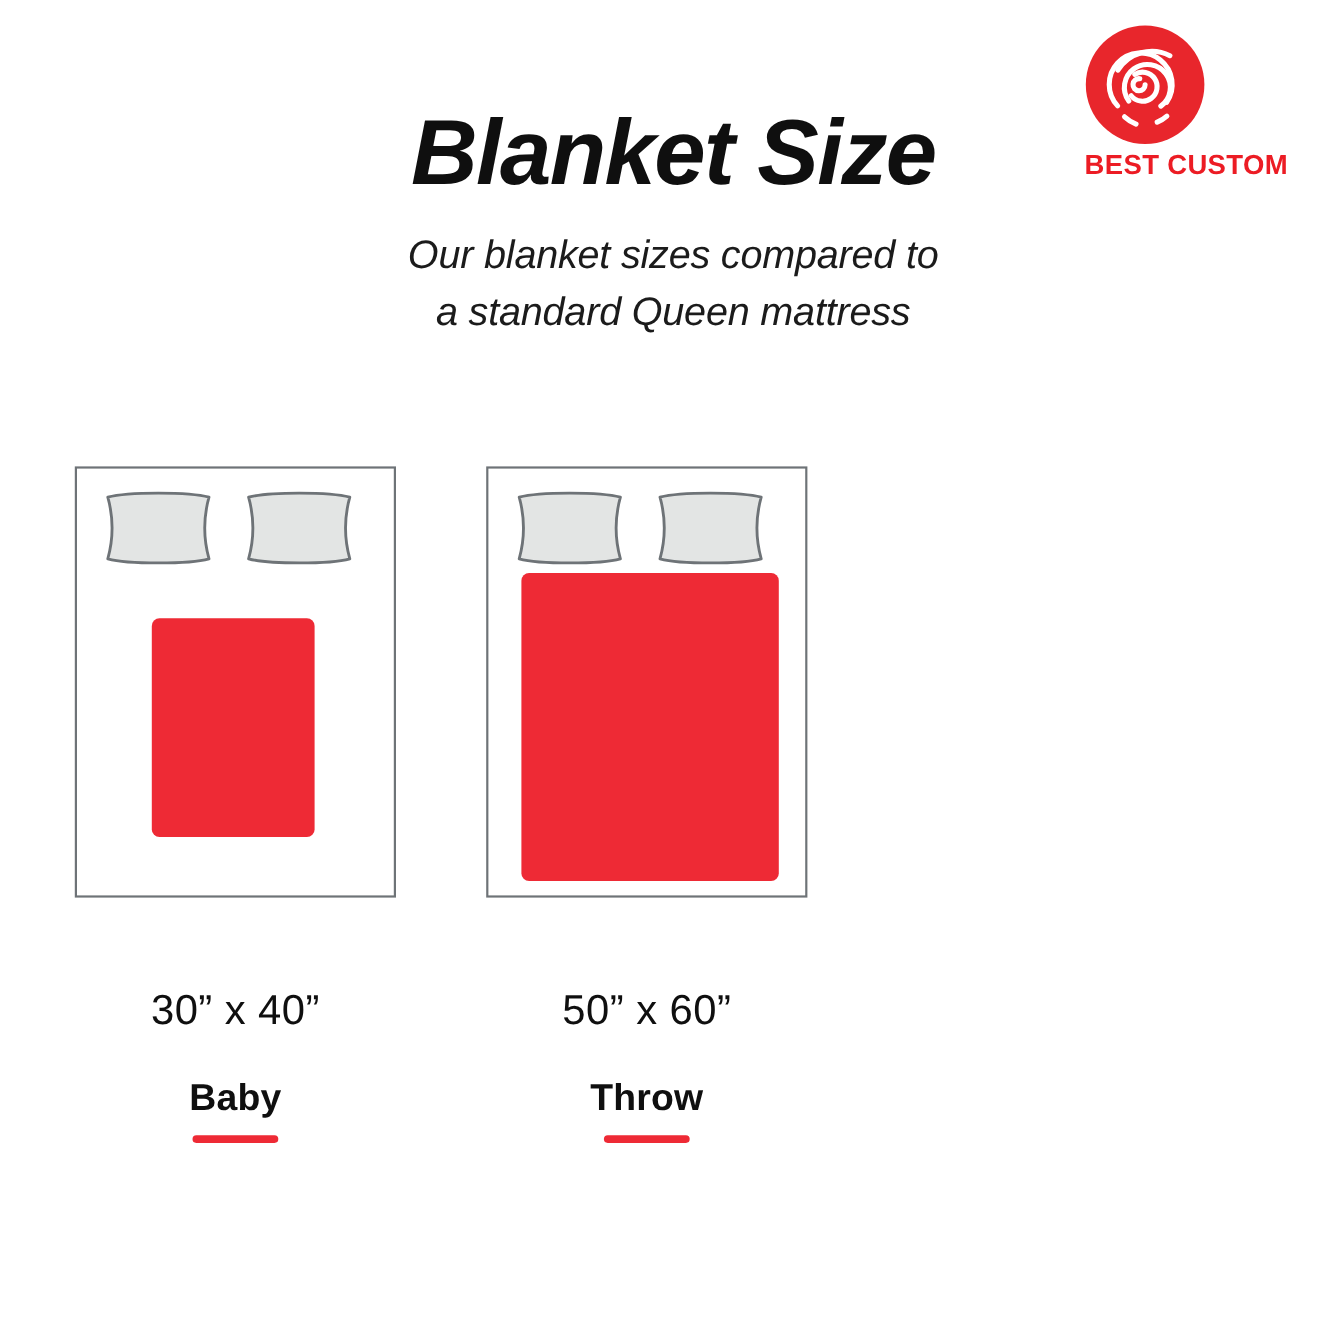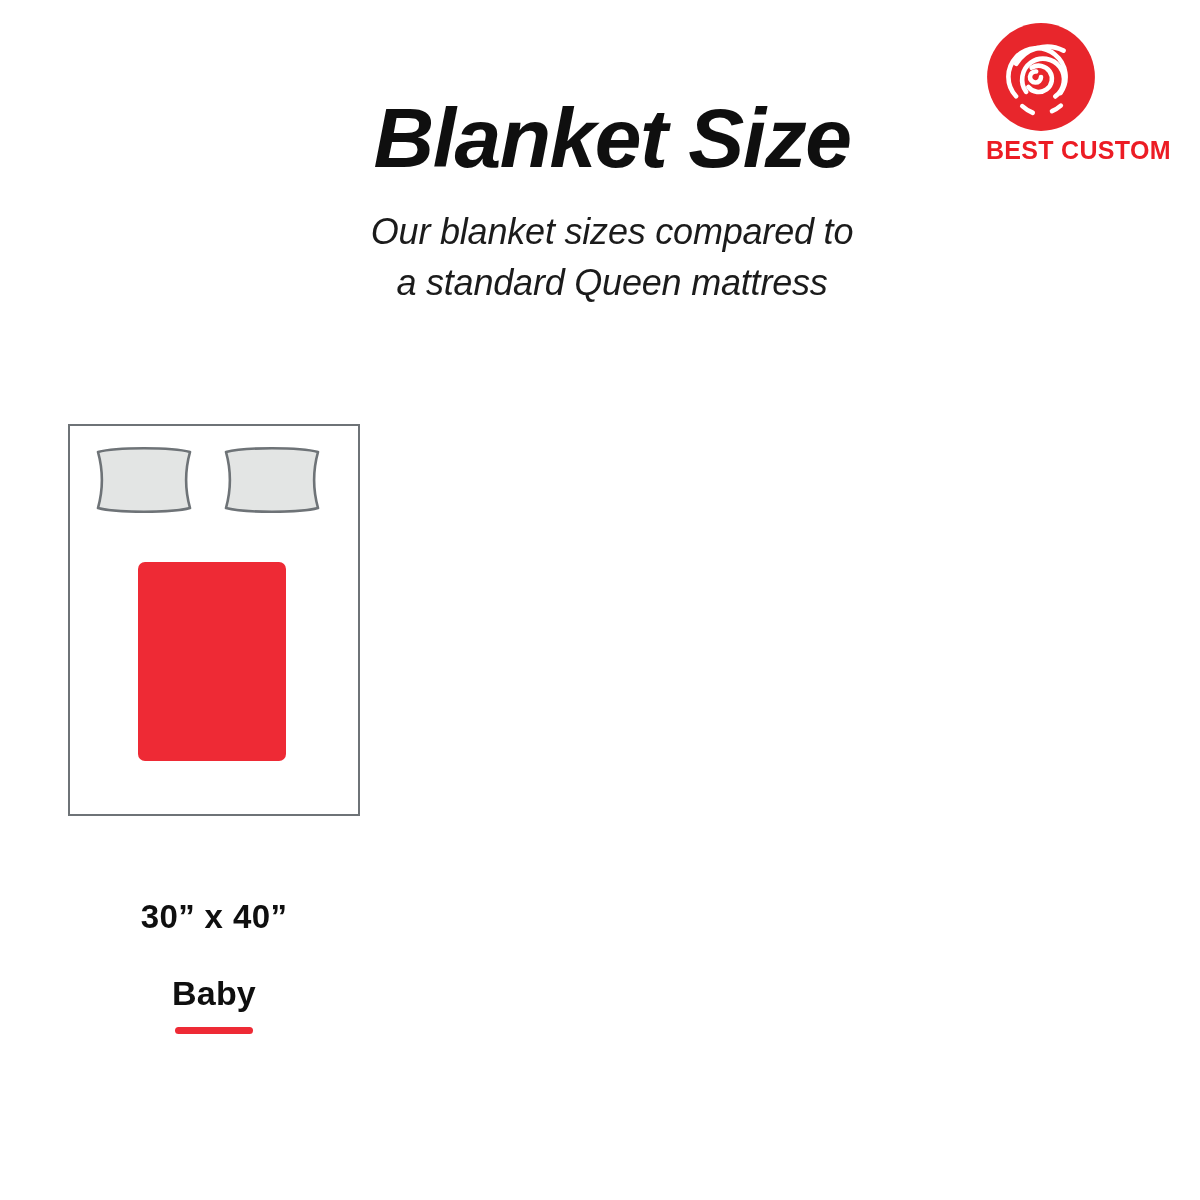--- a/index.html
+++ b/index.html
@@ -140,22 +140,22 @@
   }
   .blanket.queen .pillow-bump.left  { left: 22px; }
   .blanket.queen .pillow-bump.right { left: 150px; }
   .blanket.queen .pillow-bump svg { display: block; width: 104px; height: 72px; }
 
   
   .caption {
     margin-top: 84px;
   }
   .dims {
-    font-size: 33px;
-    font-weight: bold;
+    font-size: 38px;
+    font-weight: normal;
     color: #0f0f0f;
     letter-spacing: 0.4px;
     line-height: 1;
   }
   .sizename {
     margin-top: 43px;
     font-size: 34px;
     font-weight: bold;
     color: #0f0f0f;
     letter-spacing: 0.2px;
@@ -216,15 +216,35 @@
       </span>
       <div class="blanket baby"></div>
     </div>
     <div class="caption">
       <div class="dims">30” x 40”</div>
       <div class="sizename">Baby</div>
       <div class="rule"></div>
     </div>
   </div>
 
+  <div class="bed-col c2">
+    <div class="mattress">
+      <span class="pillow left">
+        <svg viewBox="0 0 104 72" xmlns="http://www.w3.org/2000/svg">
+          <path d="M6 8 C24 3, 80 3, 98 8 C93 26, 93 46, 98 64 C80 69, 24 69, 6 64 C11 46, 11 26, 6 8 Z" fill="#e3e5e4" stroke="#6e7377" stroke-width="2.6" stroke-linejoin="round"></path>
+        </svg>
+      </span>
+      <span class="pillow right">
+        <svg viewBox="0 0 104 72" xmlns="http://www.w3.org/2000/svg">
+          <path d="M6 8 C24 3, 80 3, 98 8 C93 26, 93 46, 98 64 C80 69, 24 69, 6 64 C11 46, 11 26, 6 8 Z" fill="#e3e5e4" stroke="#6e7377" stroke-width="2.6" stroke-linejoin="round"></path>
+        </svg>
+      </span>
+      <div class="blanket throw"></div>
+    </div>
+    <div class="caption">
+      <div class="dims">50” x 60”</div>
+      <div class="sizename">Throw</div>
+      <div class="rule"></div>
+    </div>
+  </div>
 
 
 </div>
 
 </body></html>

